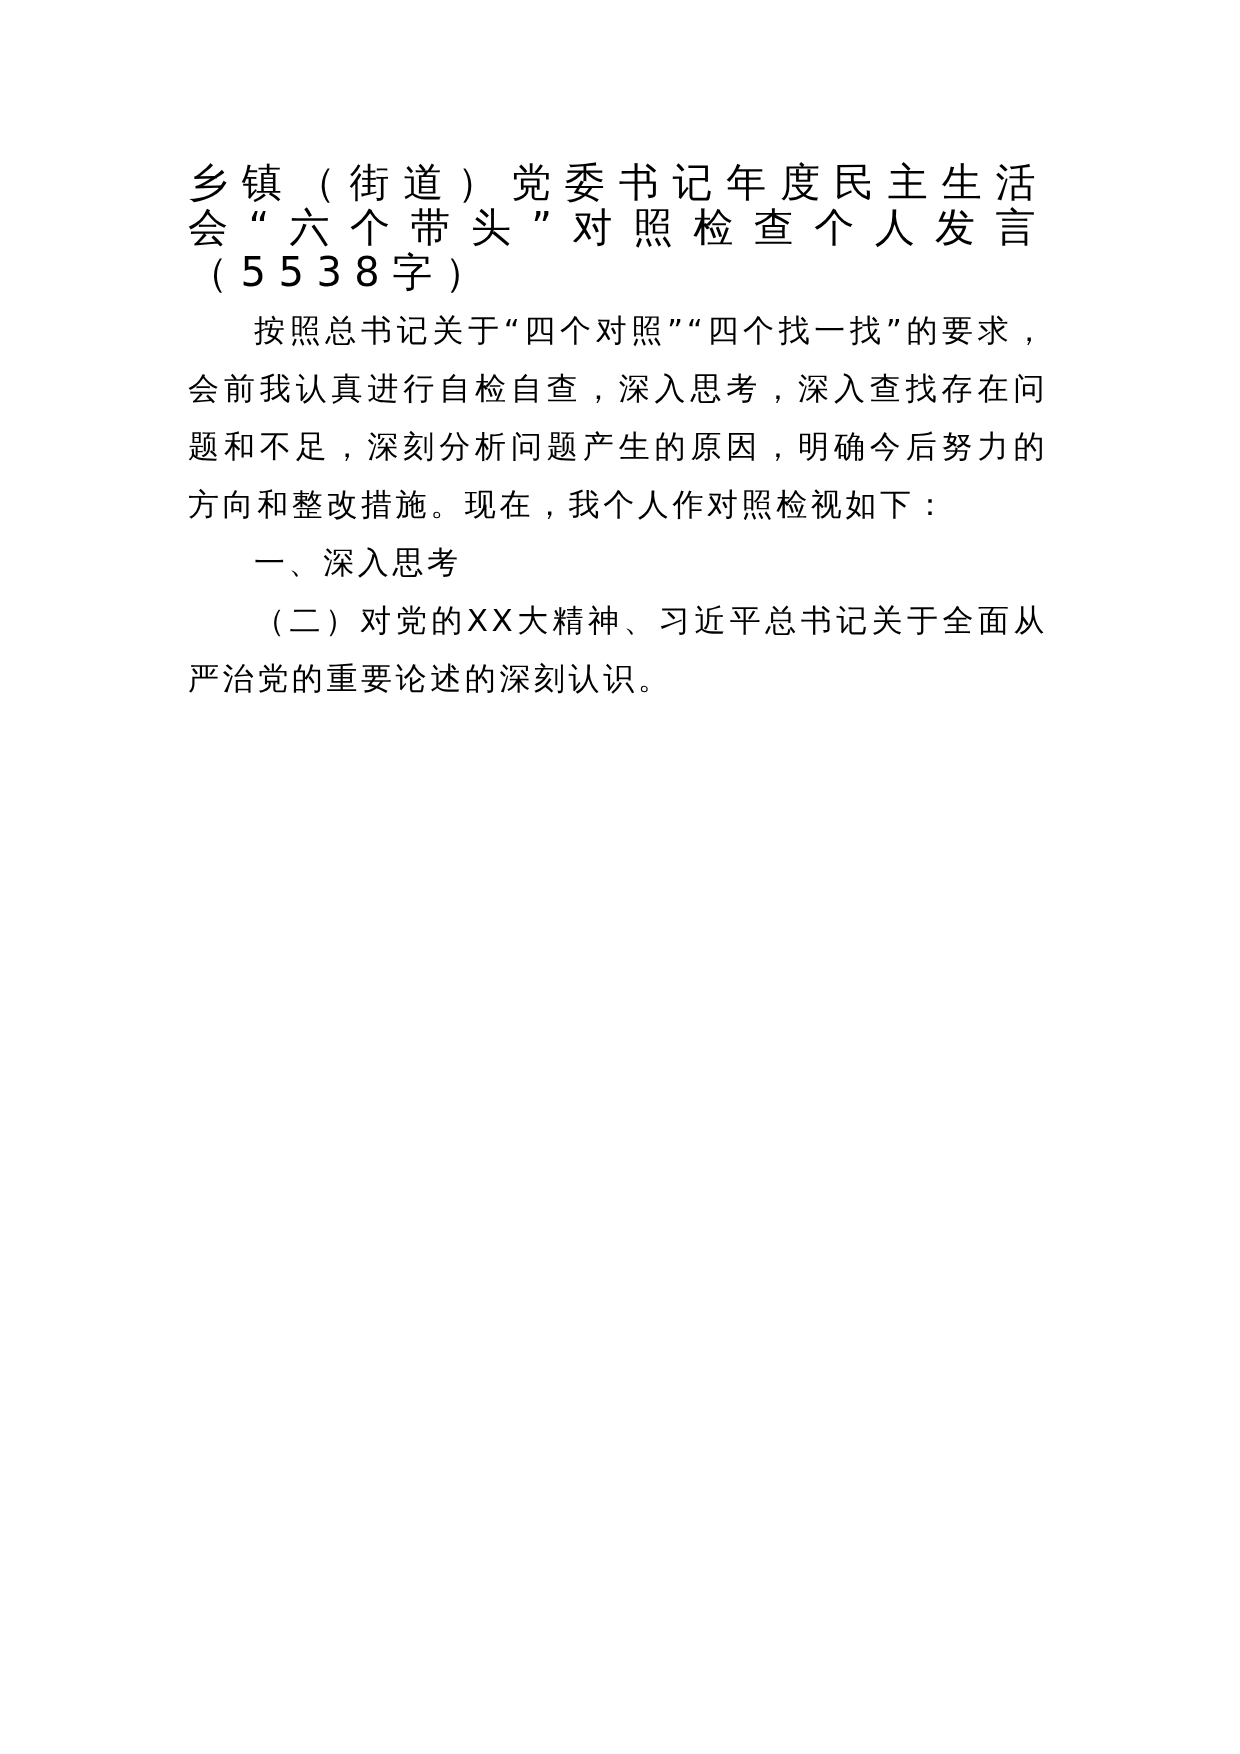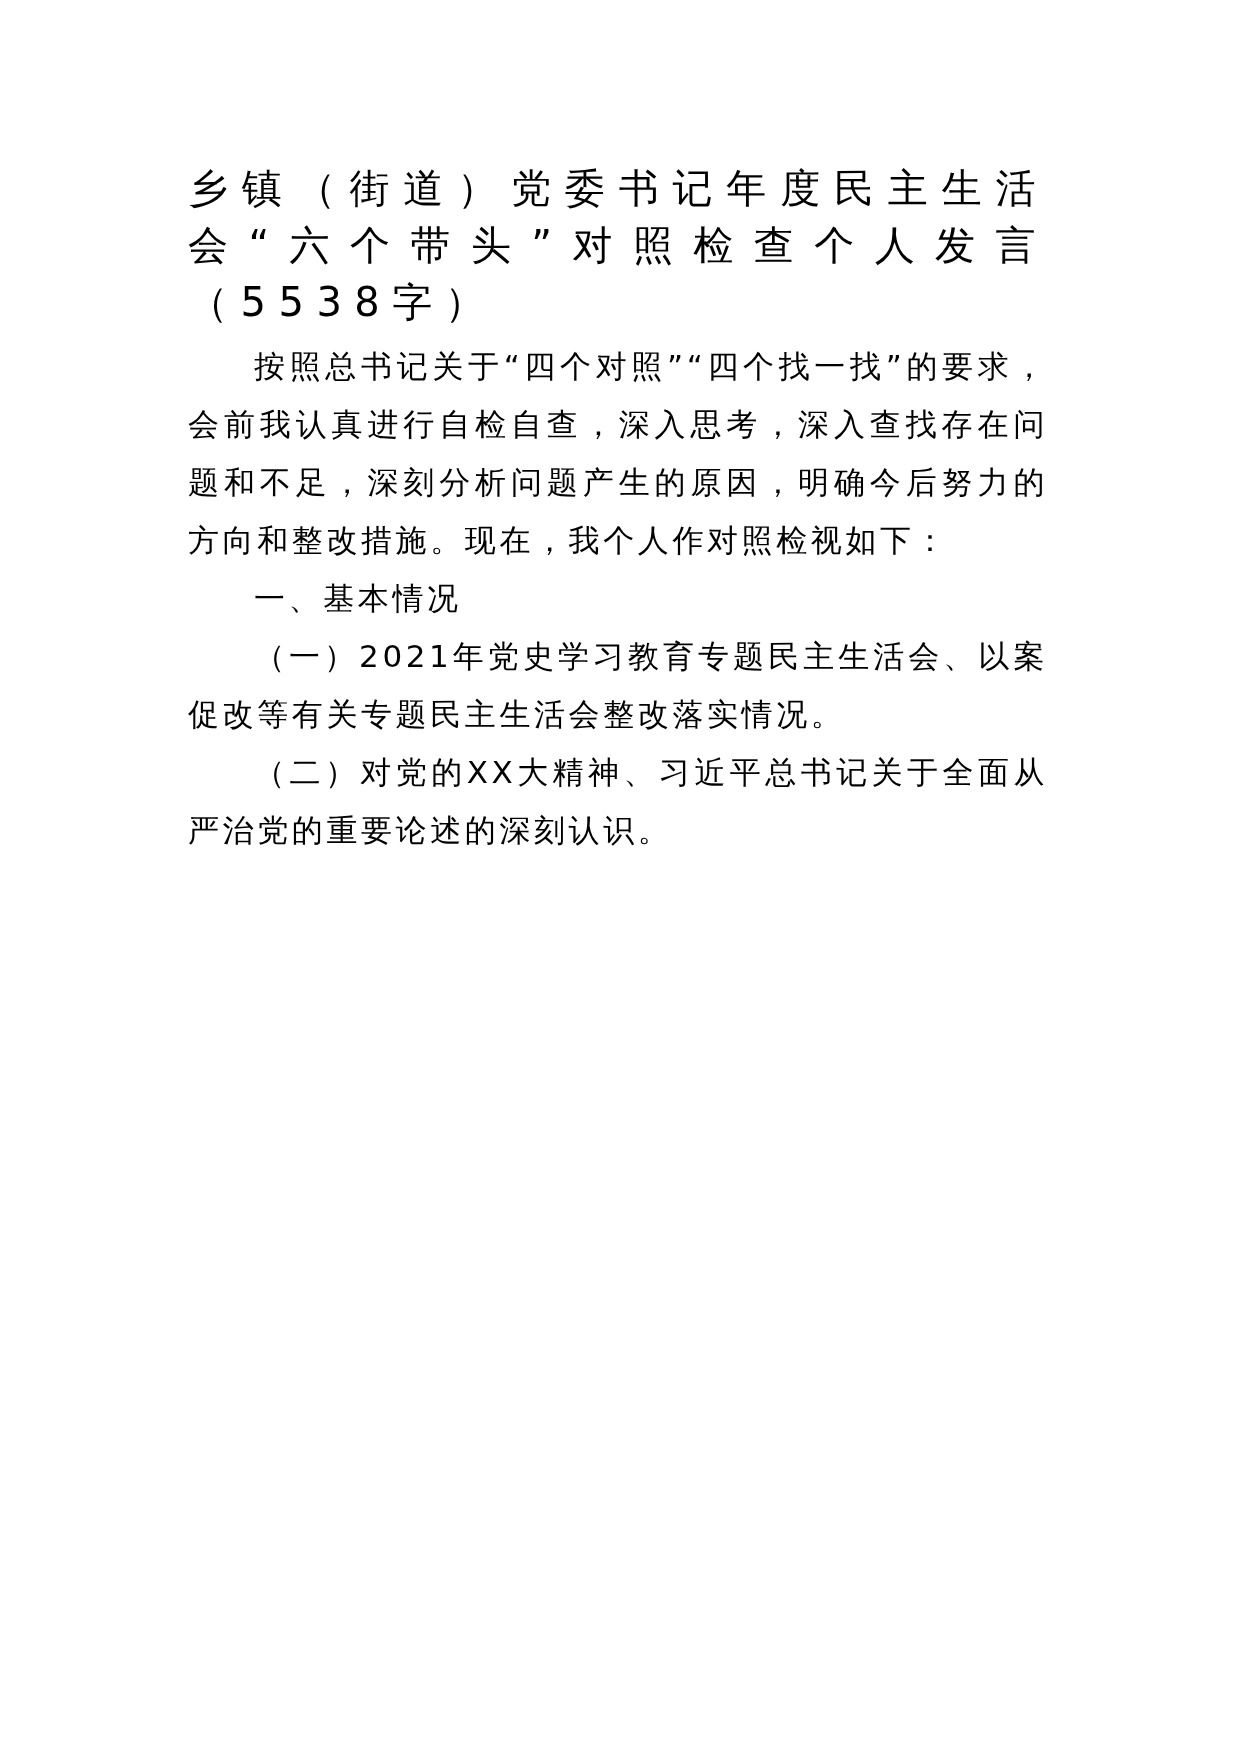--- a/index.html
+++ b/index.html
@@ -9,21 +9,21 @@
     left: 188px;
     top: 160px;
     width: 860px;
     color: #000000;
     font-family: "DejaVu Sans", "Liberation Sans", sans-serif;
   }
   .title {
     margin: 0;
     font-size: 40px;
     font-weight: normal;
-    line-height: 57px;
+    line-height: 45px;
     letter-spacing: 12.5px;
     text-align: justify;
   }
   .para {
     margin: 0;
     font-size: 31px;
     line-height: 58px;
     letter-spacing: 3.6px;
     text-align: justify;
     word-break: break-all;
@@ -32,16 +32,15 @@
   .title-wrap { margin-bottom: 6px; }
 </style>
 </head>
 <body>
 
 <div class="page">
   <div class="title-wrap">
     <h1 class="title">乡镇（街道）党委书记年度民主生活会“六个带头”对照检查个人发言（5538字）</h1>
   </div>
   <p class="para indent">按照总书记关于“四个对照”“四个找一找”的要求，会前我认真进行自检自查，深入思考，深入查找存在问题和不足，深刻分析问题产生的原因，明确今后努力的方向和整改措施。现在，我个人作对照检视如下：</p>
-  <p class="para indent">一、基本情况</p>
-  <p class="para indent">（一）2021年党史学习教育专题民主生活会、以案促改等有关专题民主生活会整改落实情况。</p>
+  <p class="para indent">一、深入思考</p>
   <p class="para indent">（二）对党的XX大精神、习近平总书记关于全面从严治党的重要论述的深刻认识。</p>
 </div>
 
 </body></html>

